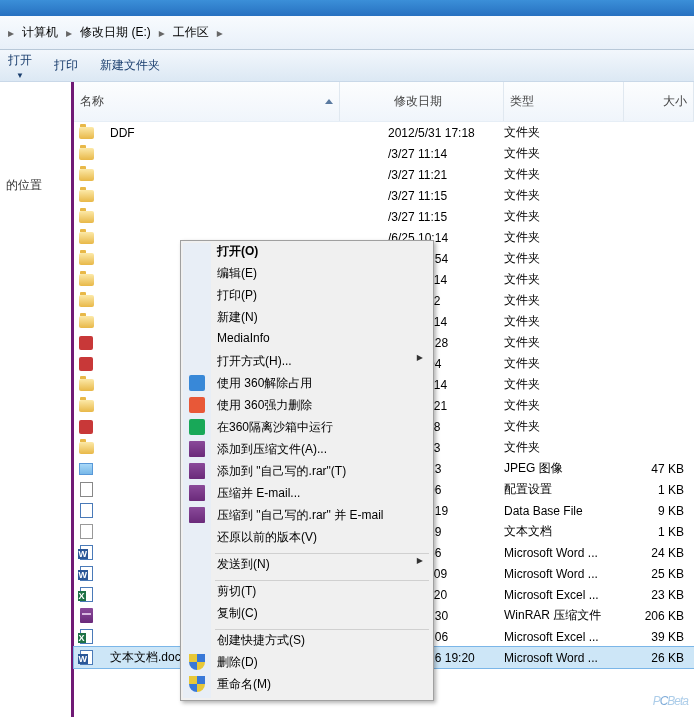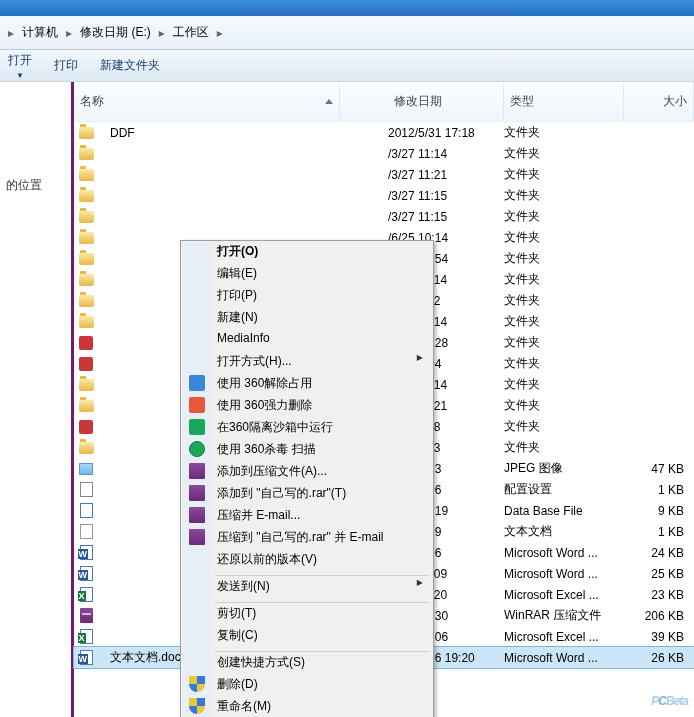--- a/index.html
+++ b/index.html
@@ -54,21 +54,21 @@
 .ctx-sep { height: 1px; background: #d0d0d0; margin: 2px 2px 2px 32px; }
 .ctx-ico { position:absolute; left:6px; width:16px; height:16px; }
 .ctx-sub::after { content:"▶"; position:absolute; right:8px; font-size:8px; color:#333; }
 .ci-360a { background:#3888d8; border-radius:2px; }
 .ci-360b { background:#e85838; border-radius:2px; }
 .ci-360c { background:#18a858; border-radius:2px; }
 .ci-360d { background:#18a858; border-radius:50%; border:1px solid #0a7a3a; }
 .ci-rar { background:linear-gradient(#8a4a9a,#6a2a7a); border-radius:1px; }
 .ci-shield { background:conic-gradient(#3878d8 0 25%,#e8c838 25% 50%,#3878d8 50% 75%,#e8c838 75%); border-radius:0 0 50% 50%; }
 
-.watermark { position:absolute; right:6px; bottom:6px; font-size:22px; font-style:italic; font-weight:bold; color:#8ab8e0; opacity:.7; letter-spacing:-1px; }
+.watermark { position:absolute; right:6px; bottom:6px; font-size:22px; font-style:italic; font-weight:normal; color:#8ab8e0; opacity:.7; letter-spacing:-1px; }
 .watermark .d { color:#4888c8; }
 </style>
 </head>
 <body>
 
 <div class="titlebar"></div>
 
 <div class="navbar">
   <div class="bc">
     <span class="arr">▸</span>
@@ -421,24 +421,20 @@
           </div>
           <div class="ctx-item">
             <span class="ctx-ico ci-360b"></span>
             <span>使用 360强力删除</span>
           </div>
           <div class="ctx-item">
             <span class="ctx-ico ci-360c"></span>
             <span>在360隔离沙箱中运行</span>
           </div>
           <div class="ctx-item">
-            <span class="ctx-ico ci-360d"></span>
-            <span>使用 360杀毒 扫描</span>
-          </div>
-          <div class="ctx-item">
             <span class="ctx-ico ci-rar"></span>
             <span>添加到压缩文件(A)...</span>
           </div>
           <div class="ctx-item">
             <span class="ctx-ico ci-rar"></span>
             <span>添加到 "自己写的.rar"(T)</span>
           </div>
           <div class="ctx-item">
             <span class="ctx-ico ci-rar"></span>
             <span>压缩并 E-mail...</span>

